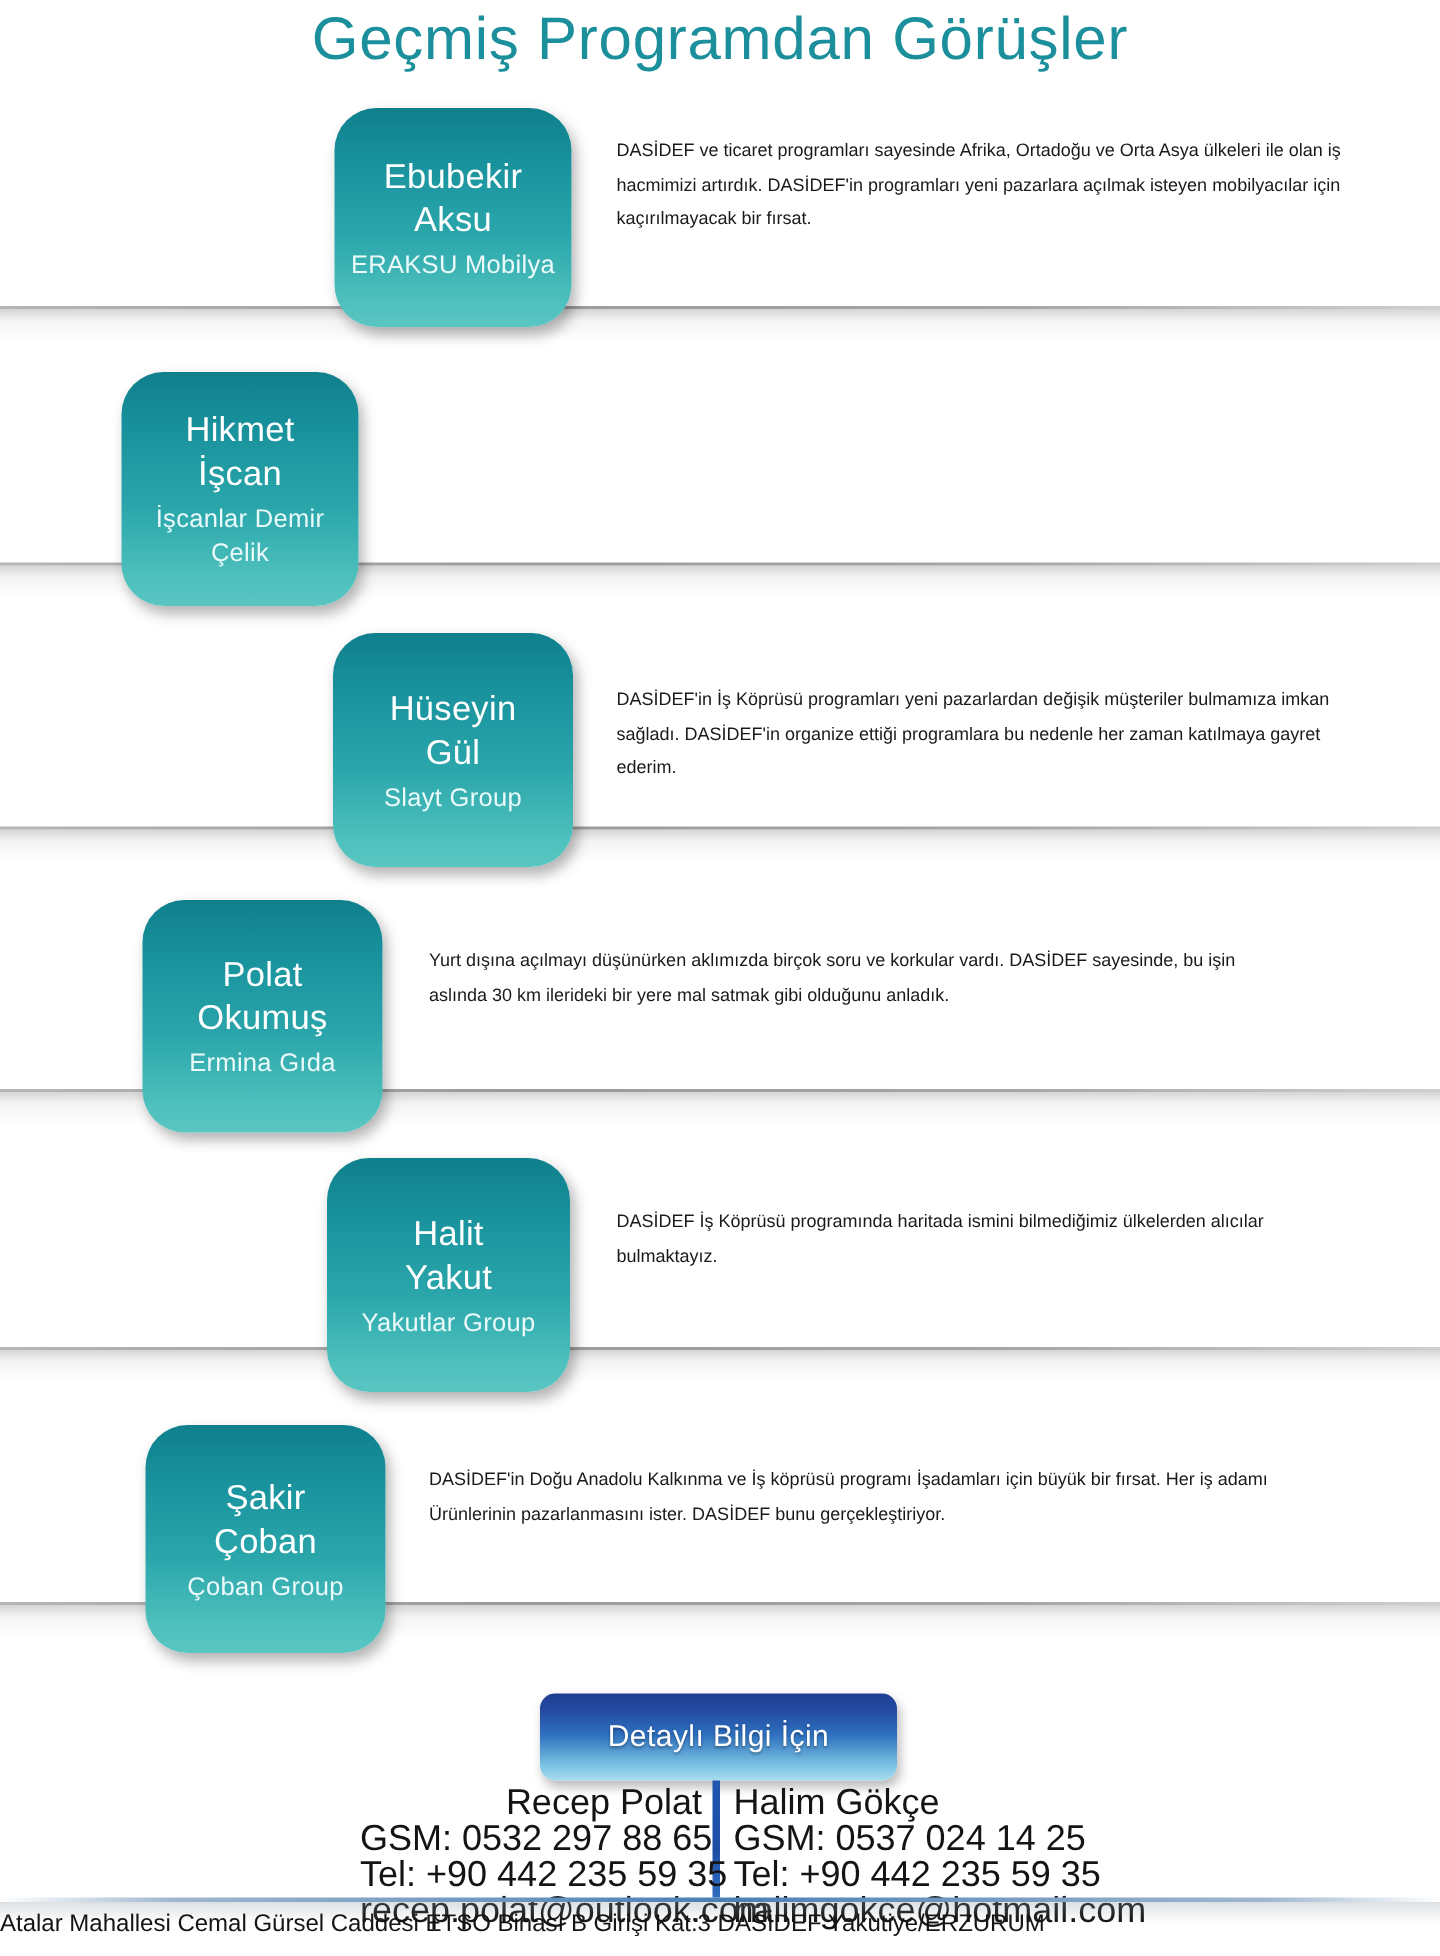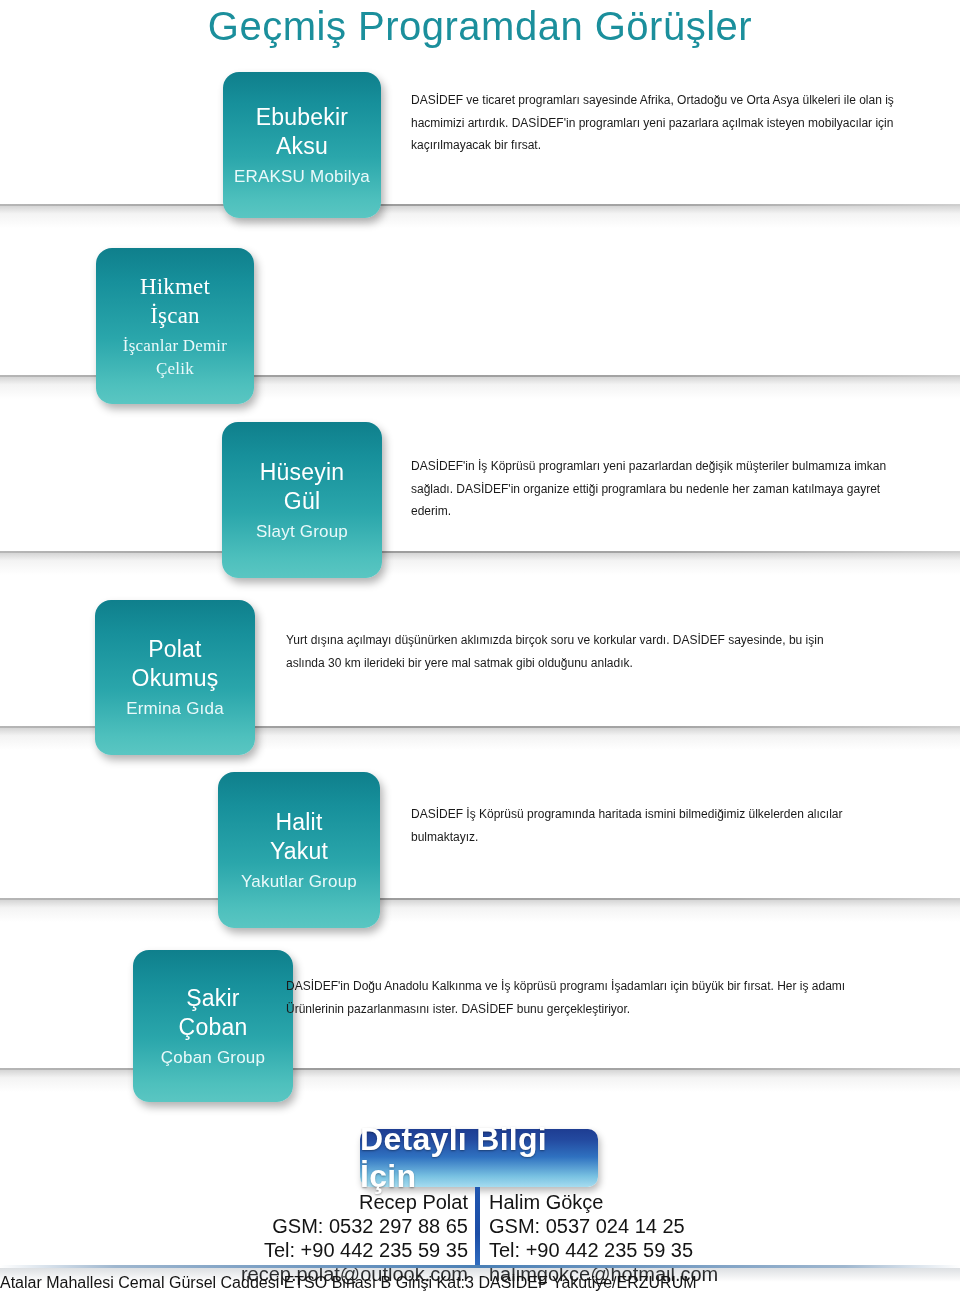--- a/index.html
+++ b/index.html
@@ -56,21 +56,21 @@
     left: 0;
     top: 2px;
     width: 100%;
     height: 22px;
     background: linear-gradient(to bottom, rgba(150,150,150,0.40) 0%, rgba(190,190,190,0.18) 35%, rgba(255,255,255,0) 100%);
   }
 
   
   .card {
     position: absolute;
-    border-radius: 16px;
+    border-radius: 28px;
     background: linear-gradient(to bottom, #0f7f8c 0%, #17909b 22%, #2aa6ab 58%, #4ec0bd 88%, #5ac6c2 100%);
     box-shadow: 3px 5px 9px rgba(0,0,0,0.30);
     color: #ffffff;
     box-sizing: border-box;
     display: flex;
     flex-direction: column;
     justify-content: center;
     align-items: center;
     padding: 0 8px;
     text-align: center;
@@ -105,31 +105,31 @@
     font-weight: 400;
   }
 
   
   .cta-button {
     position: absolute;
     border-radius: 10px;
     background: linear-gradient(to bottom, #1e3d92 0%, #23499f 18%, #2f71c0 48%, #79c2e2 82%, #a6dcef 100%);
     box-shadow: 2px 4px 7px rgba(0,0,0,0.28);
     color: #ffffff;
-    font-size: 32px;
-    font-weight: bold;
+    font-size: 20px;
+    font-weight: normal;
     display: flex;
     align-items: center;
     justify-content: center;
     letter-spacing: 0.3px;
     text-shadow: 0 1px 2px rgba(0,0,0,0.35);
   }
   .contact-col {
     position: absolute;
-    font-size: 20px;
+    font-size: 24px;
     line-height: 24px;
     color: #141414;
     white-space: nowrap;
   }
   .contact-col.left  { text-align: right; }
   .contact-col.right { text-align: left;  }
   .contact-divider {
     position: absolute;
     width: 5px;
     background: linear-gradient(to bottom, #1f56b0 0%, #1d4ea6 60%, #2f6cc0 100%);
@@ -193,21 +193,21 @@
 
   <div class="card" style="left:223px; top:72px; width:158px; height:146px;">
     <div class="inner">
       <div class="name">Ebubekir</div>
       <div class="name">Aksu</div>
       <div class="company">ERAKSU Mobilya</div>
     </div>
   </div>
   <div class="quote" style="left:411px; top:89px; width:492px;">DASİDEF ve ticaret programları sayesinde Afrika, Ortadoğu ve Orta Asya ülkeleri ile olan iş hacmimizi artırdık. DASİDEF'in programları yeni pazarlara açılmak isteyen mobilyacılar için kaçırılmayacak bir fırsat.</div>
 
-  <div class="card" style="left:96px; top:248px; width:158px; height:156px;font-family:Liberation Serif, serif;">
+  <div class="card" style="left:81px; top:248px; width:158px; height:156px;">
     <div class="inner">
       <div class="name">Hikmet</div>
       <div class="name">İşcan</div>
       <div class="company">İşcanlar Demir Çelik</div>
     </div>
   </div>
 
   <div class="card" style="left:222px; top:422px; width:160px; height:156px;">
     <div class="inner">
       <div class="name">Hüseyin</div>
@@ -228,21 +228,21 @@
 
   <div class="card" style="left:218px; top:772px; width:162px; height:156px;align-items:center;">
     <div class="inner">
       <div class="name">Halit</div>
       <div class="name">Yakut</div>
       <div class="company">Yakutlar Group</div>
     </div>
   </div>
   <div class="quote" style="left:411px; top:803px; width:500px;">DASİDEF İş Köprüsü programında haritada ismini bilmediğimiz ülkelerden alıcılar bulmaktayız.</div>
 
-  <div class="card" style="left:97px; top:950px; width:160px; height:152px;margin-left:36px;">
+  <div class="card" style="left:97px; top:950px; width:160px; height:152px;">
     <div class="inner">
       <div class="name">Şakir</div>
       <div class="name">Çoban</div>
       <div class="company">Çoban Group</div>
     </div>
   </div>
   <div class="quote" style="left:286px; top:975px; width:600px;">DASİDEF'in Doğu Anadolu Kalkınma ve İş köprüsü programı İşadamları için büyük bir fırsat. Her iş adamı Ürünlerinin pazarlanmasını ister. DASİDEF bunu gerçekleştiriyor.</div>
 
   <div class="cta-button" style="left:360px; top:1129px; width:238px; height:58px;">Detaylı Bilgi İçin</div>
 

